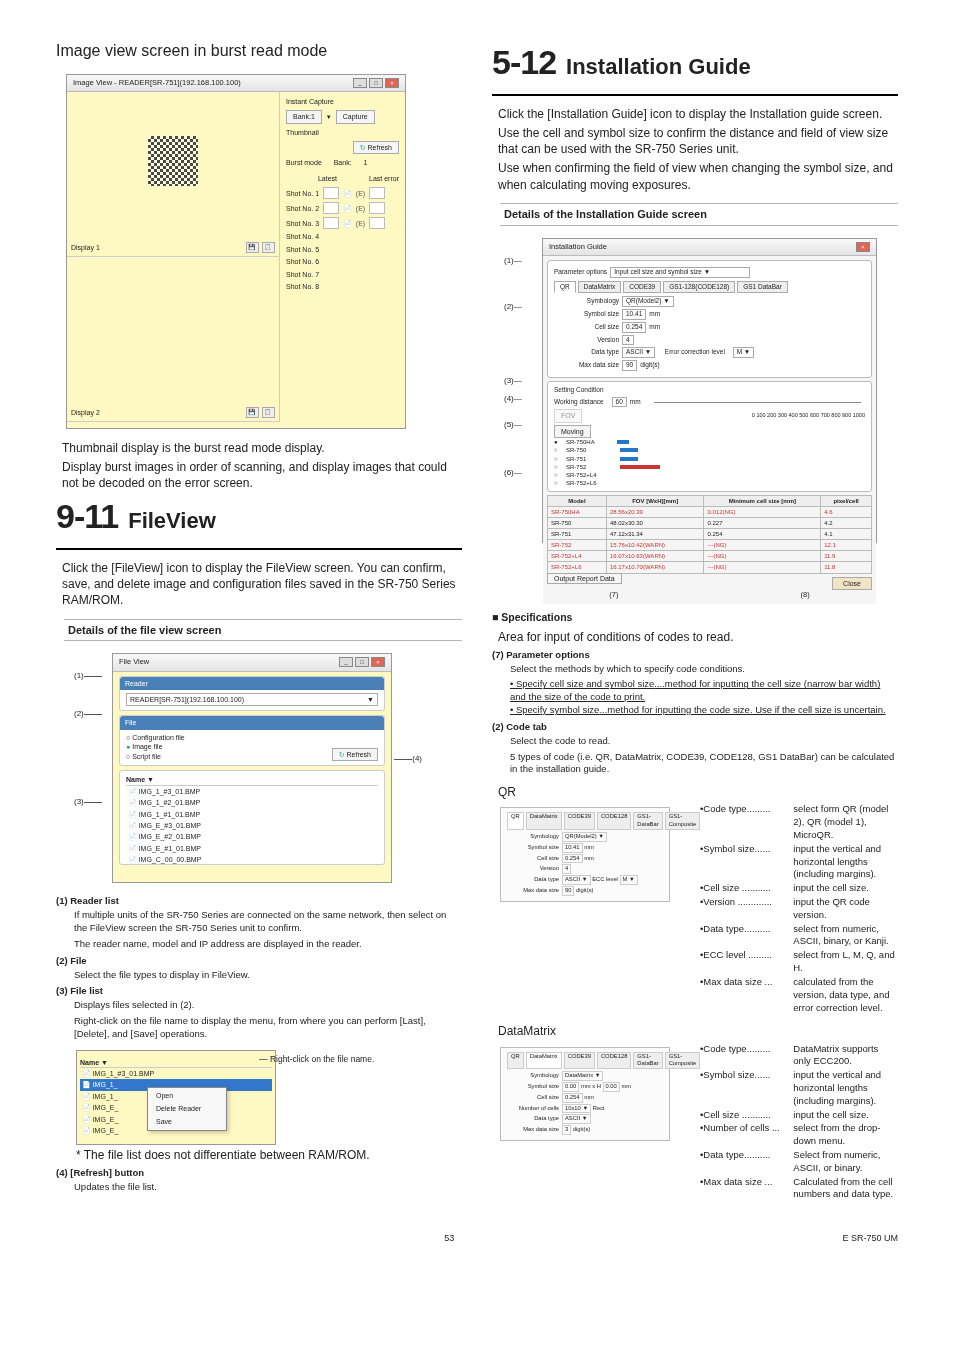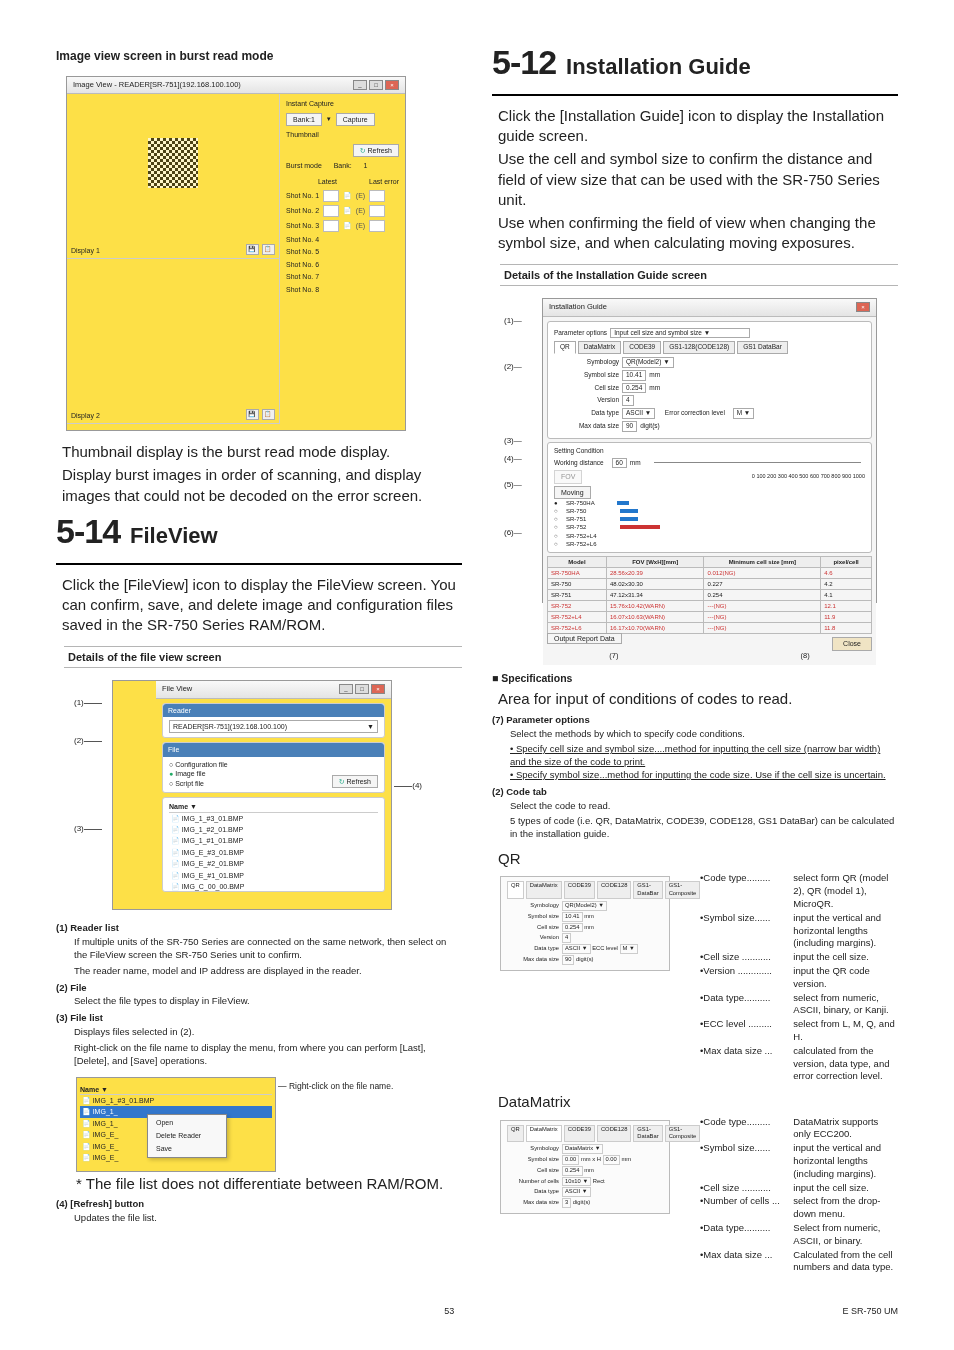--- a/index.html
+++ b/index.html
@@ -22,47 +22,47 @@
     margin-bottom: 8px;
     display: flex;
     align-items: baseline;
     gap: 10px;
   }
   h1.chapter .num { font-size: 34px; letter-spacing: -1px; }
   h1.chapter .ttl { font-size: 22px; }
   .chapter-rule { border-top: 2.5px solid #000; margin-bottom: 10px; }
 
   h2.section-head {
-    font-size: 12px;
-    font-weight: bold;
-    margin: 8px 0 6px 0;
+    font-size: 16px;
+    font-weight: normal;
+    margin: 0 0 6px 0;
   }
   h3.sub-head {
     font-size: 11px;
     font-weight: bold;
     margin: 10px 0 6px 8px;
     border-top: 1px solid #b5b5b5;
     border-bottom: 1px solid #b5b5b5;
     padding: 3px 4px;
   }
   .square-head { font-size: 10.5px; font-weight: bold; margin: 10px 0 4px 0; }
   .square-head::before { content: "■ "; }
 
-  p.body { font-size: 15px; margin: 3px 0 3px 6px; }
+  p.body { font-size: 12px; margin: 3px 0 3px 6px; }
 
   .numlist { font-size: 9.5px; font-weight: bold; margin: 4px 0 1px 0; }
   .numlist-body { font-size: 9.5px; margin: 0 0 3px 18px; }
 
   .bullet { font-size: 9.5px; margin-left: 18px; text-decoration: underline; }
   .bullet::before { content: "• "; }
 
   
   .shot {
     border: 1px solid #999;
-    background: #fde047;
+    background: #fef9c3;
     margin: 6px 0 8px 10px;
     position: relative;
     display: inline-block;
   }
 
   
   .burst-shot { width: 340px; height: 355px; }
   .burst-shot .titlebar {
     background: linear-gradient(#f9f9f9,#e4e4e4);
     border-bottom: 1px solid #bbb;
@@ -80,21 +80,21 @@
   .tiny-btn { border: 1px solid #aaa; background: #f0f0f0; width: 13px; height: 11px; font-size: 6px; text-align: center; }
   .burst-right { width: 125px; padding: 5px 6px; font-size: 7px; }
   .brow { margin: 4px 0; display: flex; align-items: center; gap: 4px; }
   .mini-btn { border: 1px solid #aaa; background: #f5f5f5; padding: 1px 6px; font-size: 7px; }
   .refresh-btn::before { content: "↻ "; color: #2a8; }
   .shotrow { display: flex; align-items: center; gap: 4px; margin: 3px 0; font-size: 7px; }
   .thumb { width: 16px; height: 12px; border: 1px solid #bbb; background: #fff; }
   .errn { color: #555; }
 
   
-  .fileview-shot { width: 280px; height: 230px; padding-left: 43px; }
+  .fileview-shot { width: 280px; height: 230px; }
   .fileview-shot .titlebar {
     background: linear-gradient(#f9f9f9,#e4e4e4);
     border-bottom: 1px solid #bbb;
     font-size: 7.5px; padding: 3px 6px;
     display: flex; justify-content: space-between;
   }
   .fv-section { border: 1px solid #ccc; border-radius: 3px; margin: 4px 6px; padding: 4px 6px; font-size: 7px; background: #fff; }
   .fv-section .hdr { background: #4a80b8; color: #fff; font-size: 7px; margin: -4px -6px 3px -6px; padding: 2px 5px; border-radius: 3px 3px 0 0; }
   .fv-list { font-size: 7px; margin-top: 4px; }
   .fv-list .row { padding: 1px 2px; }
@@ -105,21 +105,21 @@
   
   .ctx-shot { width: 200px; height: 95px; margin-left: 20px; }
   .ctx-shot .fv-list { font-size: 7px; }
   .ctx-menu {
     position: absolute; left: 70px; top: 36px;
     border: 1px solid #888; background: #f8f8f8;
     font-size: 7px; padding: 1px 0; width: 80px;
     box-shadow: 2px 2px 4px rgba(0,0,0,.2);
   }
   .ctx-menu div { padding: 2px 8px; }
-  .ctx-note { font-size: 8.5px; position: absolute; left: 222px; top: 10px; width: 150px; }
+  .ctx-note { font-size: 8.5px; position: absolute; left: 203px; top: 10px; width: 150px; }
 
   
   .install-shot { width: 335px; height: 305px; }
   .ig-titlebar { background: linear-gradient(#f9f9f9,#e4e4e4); border-bottom: 1px solid #bbb; padding: 3px 6px; font-size: 7.5px; display: flex; justify-content: space-between; }
   .ig-body { padding: 4px; font-size: 6.5px; background: #f5f5f5; }
   .ig-box { border: 1px solid #bbb; border-radius: 3px; background: #fff; padding: 4px 6px; margin-bottom: 3px; }
   .ig-tabs { display: flex; gap: 2px; margin: 3px 0; }
   .ig-tab { border: 1px solid #aaa; padding: 1px 5px; font-size: 6.5px; background: #eee; }
   .ig-tab.active { background: #fff; border-bottom-color: #fff; }
   .ig-row { display: flex; align-items: center; gap: 3px; margin: 2px 0; }
@@ -256,21 +256,21 @@
               <span>Shot No. 8</span>
             </div>
         </div>
       </div>
     </div>
 
     <p class="body">Thumbnail display is the burst read mode display.</p>
     <p class="body">Display burst images in order of scanning, and display images that could not be decoded on the error screen.</p>
 
     <h1 class="chapter">
-      <span class="num">5-14</span>
+      <span class="num">9-11</span>
       <span class="ttl">FileView</span>
     </h1>
     <div class="chapter-rule"></div>
     <p class="body">Click the [FileView] icon to display the FileView screen. You can confirm, save, and delete image and configuration files saved in the SR-750 Series RAM/ROM.</p>
 
     <h3 class="sub-head">Details of the file view screen</h3>
 
     <div style="position:relative; margin-left:46px;">
       <span class="callout-left" style="top:24px"><span>(1)</span><span class="callout-line"></span></span>
       <span class="callout-left" style="top:62px"><span>(2)</span><span class="callout-line"></span></span>

